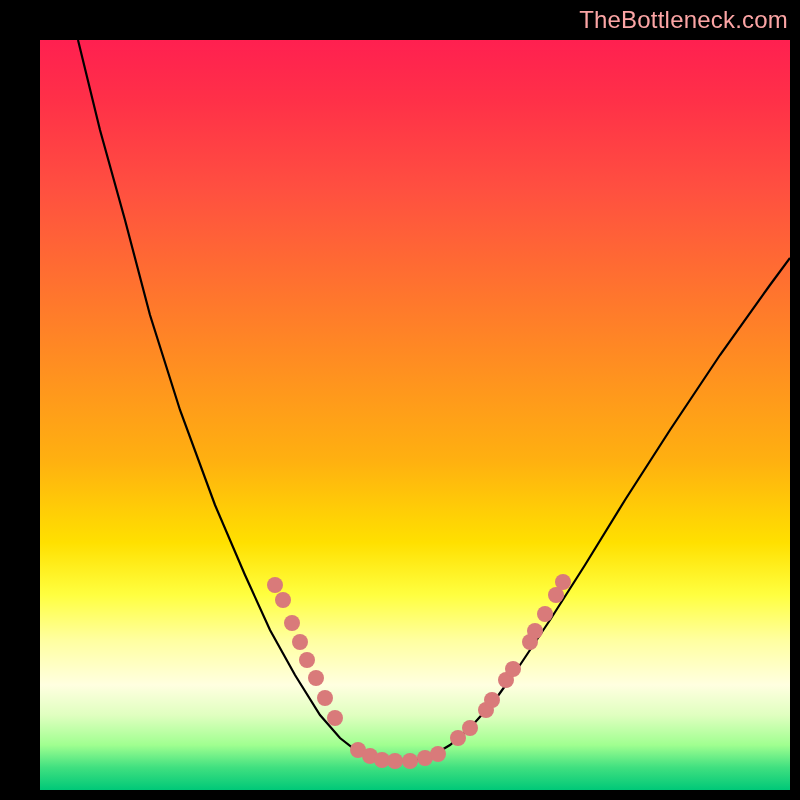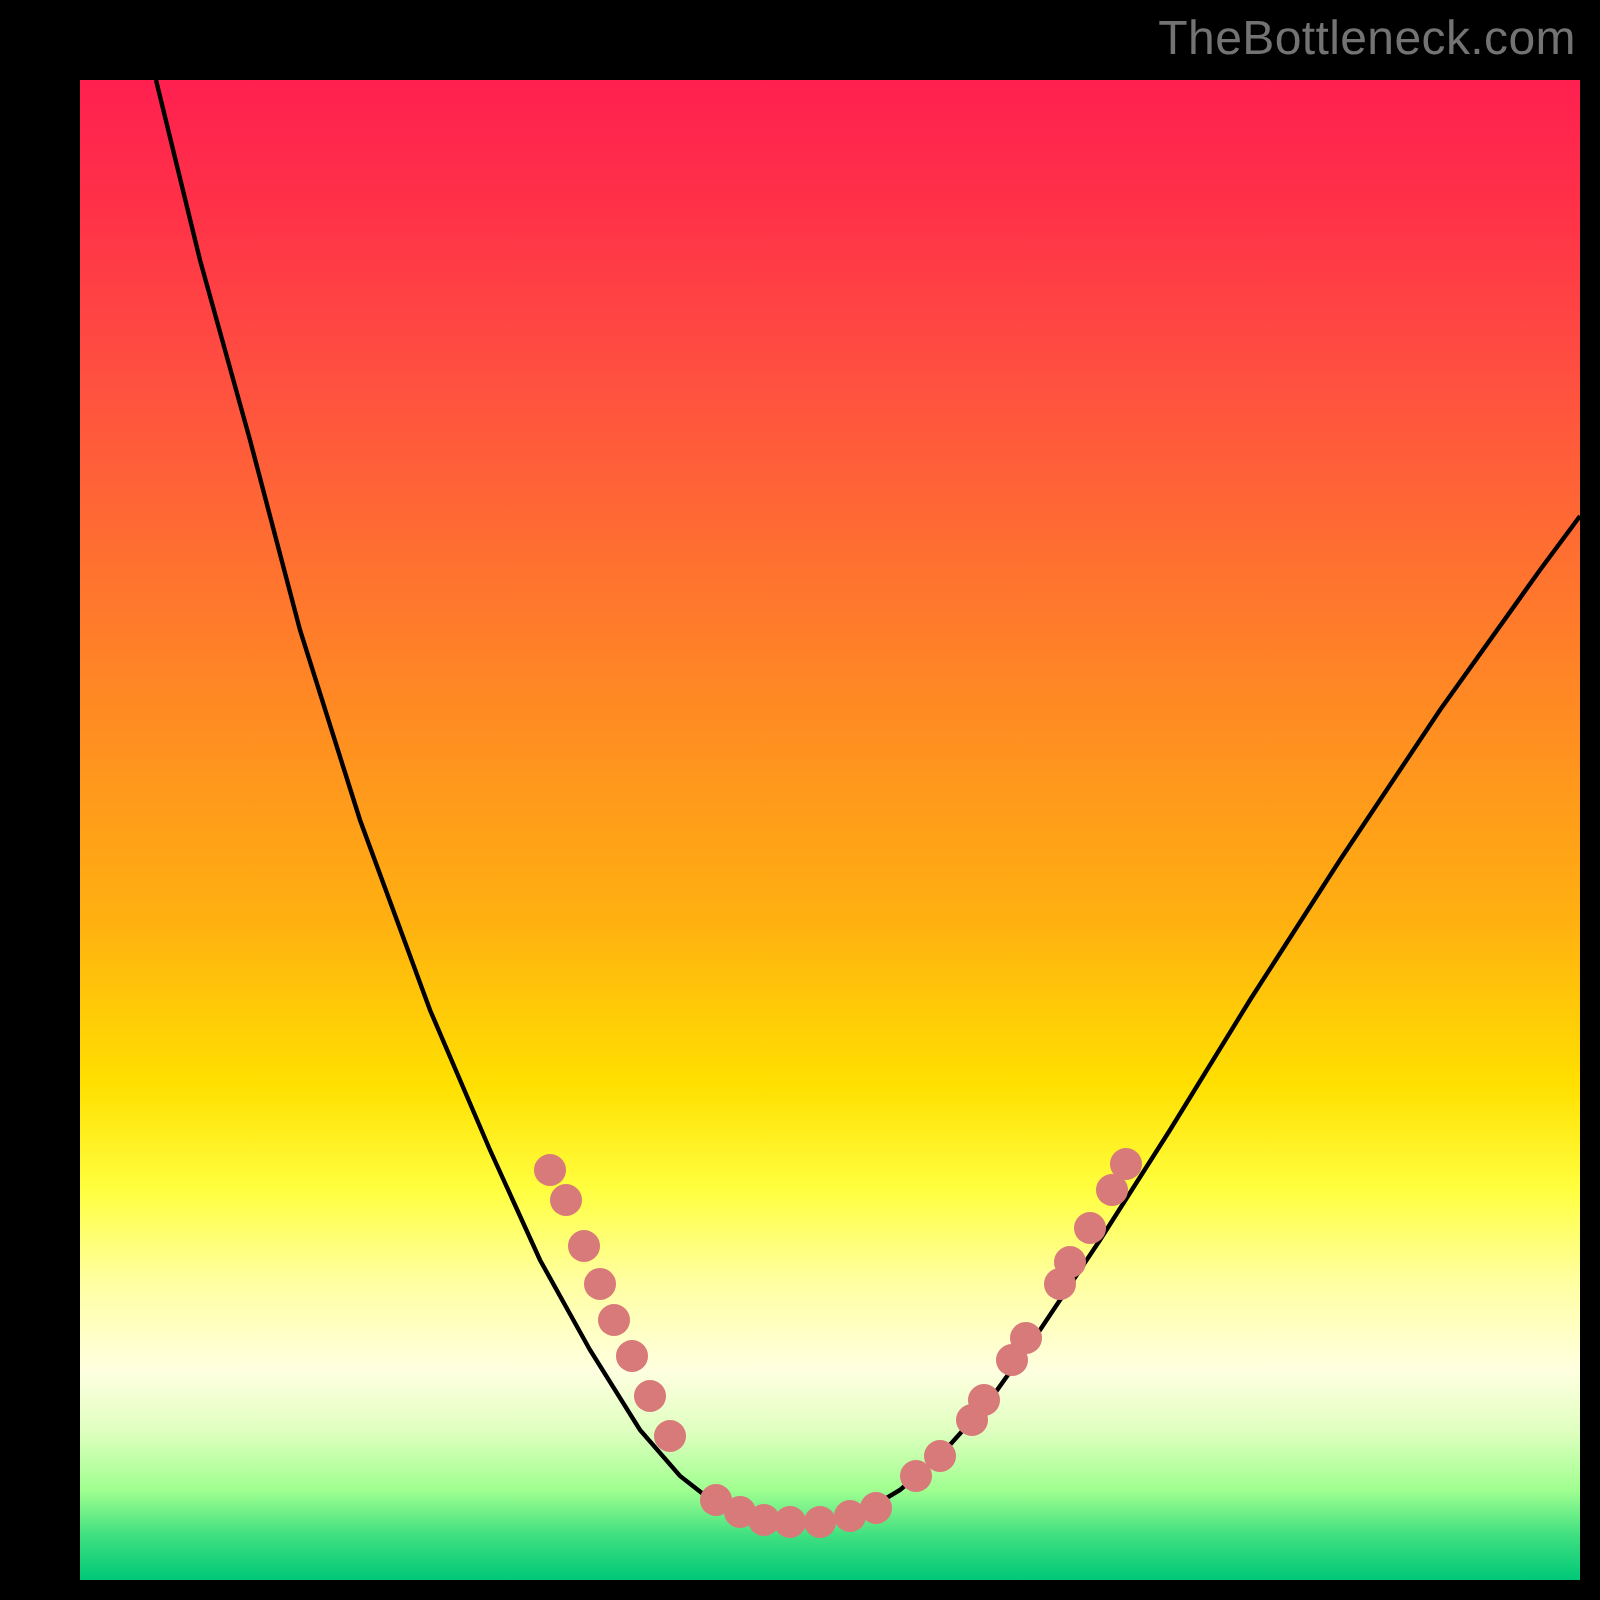--- a/index.html
+++ b/index.html
@@ -27,21 +27,21 @@
       #40e080 97%,
       #00c878 100%);
   }
   .watermark {
     position: absolute;
     top: 6px;
     right: 12px;
     font-family: Arial, Helvetica, sans-serif;
     font-size: 24px;
     font-weight: 500;
-    color: #737373;
+    color: #fca5a5;
     letter-spacing: 0.2px;
   }
   svg.curve {
     position: absolute;
     left: 0;
     top: 0;
     width: 750px;
     height: 750px;
     pointer-events: none;
   }

